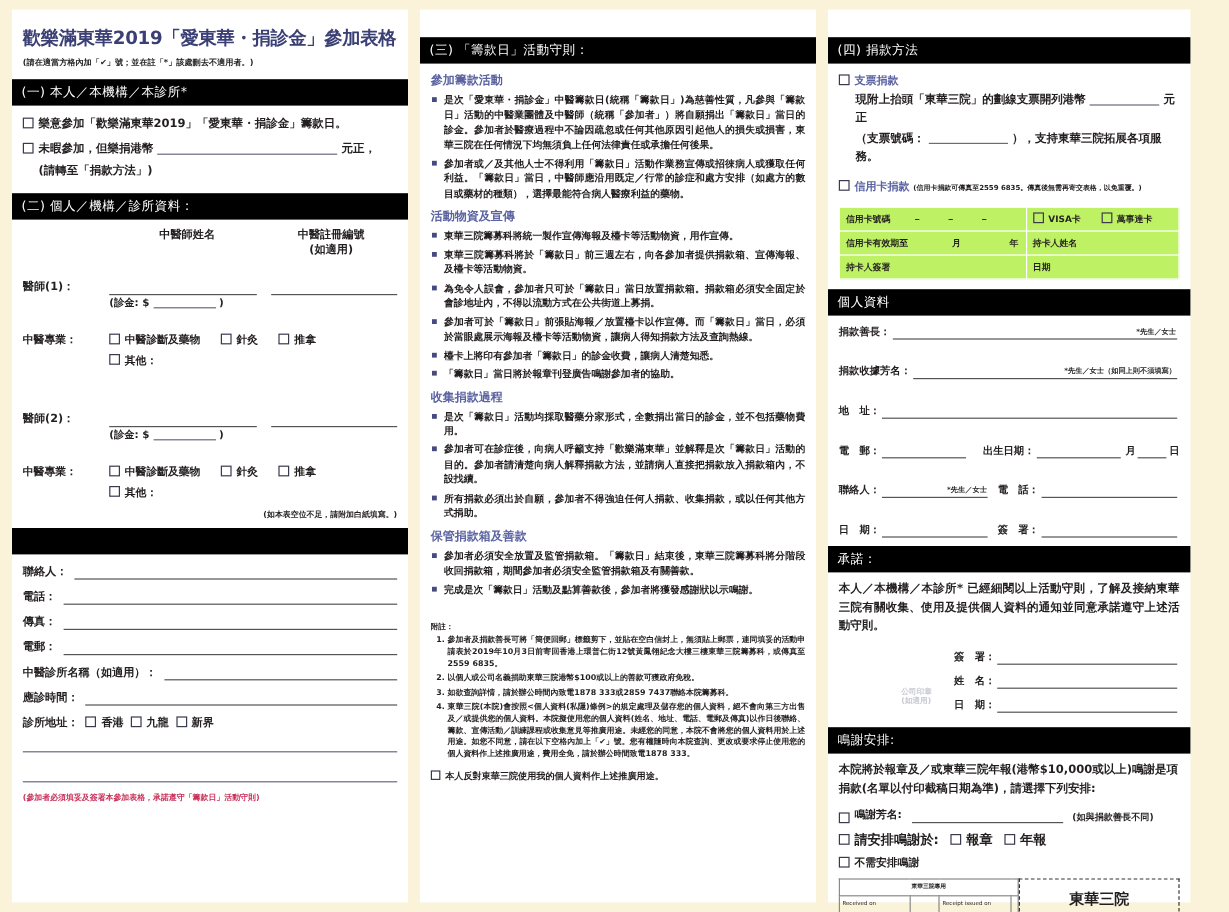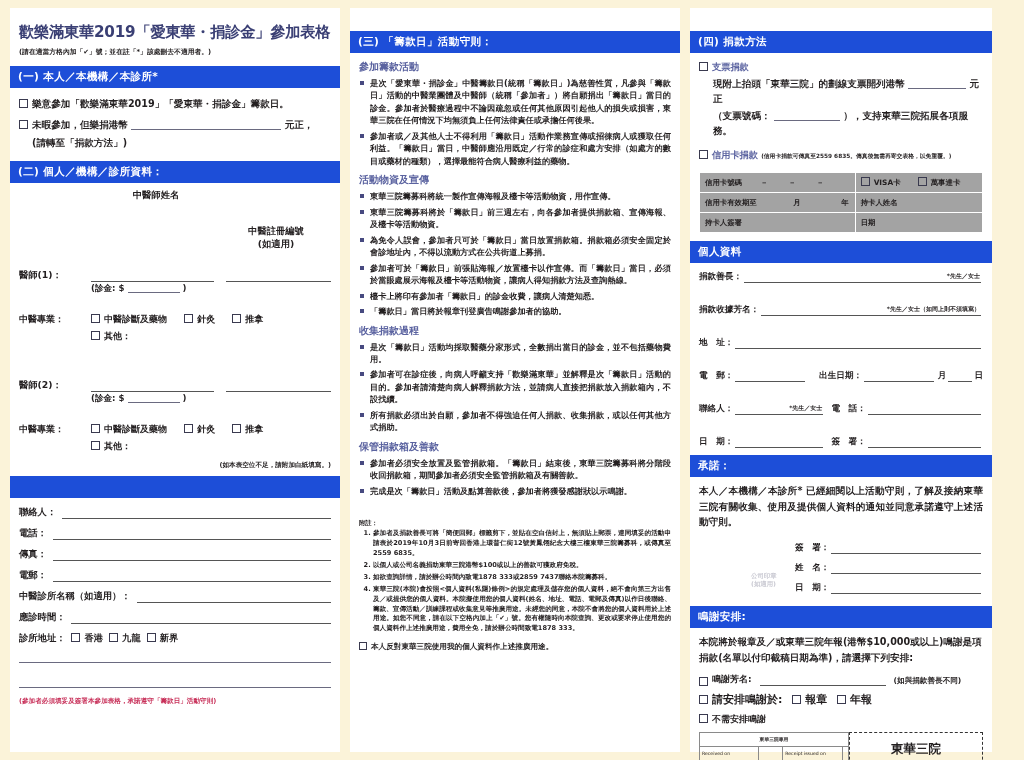--- a/index.html
+++ b/index.html
@@ -11,22 +11,22 @@
     overflow:hidden;
   }
   .page{position:relative;width:1024px;height:760px;display:flex;gap:10px;padding:8px 8px 8px 10px;box-sizing:border-box;}
   .col{background:#ffffff;box-sizing:border-box;}
   .col1{width:330px;padding:0;}
   .col2{width:330px;padding:0;}
   .col3{width:302px;padding:0;}
 
   
   .bar{
-    background:#1d4ed8;color:#ffffff;
-    font-size:10.5px;font-weight:bold;
+    background:#000000;color:#ffffff;
+    font-size:10.5px;font-weight:normal;
     padding:4px 8px;letter-spacing:.4px;
   }
   .pad{padding:5px 9px 4px 9px;}
   .t{font-size:9.6px;line-height:1.55;font-weight:bold;color:#231f20;}
   .tiny{font-size:6.3px;line-height:1.45;color:#231f20;}
   .red{color:#c8315a;}
   .cb{display:inline-block;width:7px;height:7px;border:1px solid #3a3a4f;margin-right:4px;vertical-align:-1px;}
   .line{display:inline-block;border-bottom:1px solid #6a6a80;vertical-align:-2px;}
   .ul{border-bottom:1px solid #6a6a80;height:11px;}
   .sub{font-size:10px;font-weight:bold;color:#5b63a0;margin:6px 0 3px;}
@@ -35,41 +35,41 @@
   ul.b li:before{content:"";position:absolute;left:1px;top:4px;width:4px;height:4px;background:#474a80;}
   ol.n{margin:0;padding-left:14px;}
   ol.n li{font-size:6.6px;line-height:1.5;margin-bottom:2px;text-align:justify;font-weight:bold;}
 
   
   .title{font-size:15.2px;font-weight:bold;color:#3a3f74;letter-spacing:-.2px;padding:14px 9px 0;}
   .subtitle{font-size:6.8px;padding:4px 9px 9px;color:#231f20;font-weight:bold;}
   .fieldhdr{display:flex;font-size:9.3px;font-weight:bold;text-align:center;padding:6px 9px 0;}
   .fh1{width:72px;}
   .fh2{flex:1;}
-  .fh3{width:110px;margin-top:36px;}
+  .fh3{width:110px;}
   .docrow{display:flex;align-items:flex-end;padding:4px 9px 0;}
   .doclbl{width:72px;font-size:9.3px;font-weight:bold;}
   .docline{flex:1;border-bottom:1px solid #555;margin-right:12px;height:12px;}
   .docline2{width:105px;border-bottom:1px solid #555;height:12px;}
   .fee{font-size:8.6px;font-weight:bold;padding:1px 9px 0 81px;}
   .spec{display:flex;padding:6px 9px 0;font-size:9px;font-weight:bold;}
   .speclbl{width:72px;}
   .specopts{flex:1;}
   .specopts .o{display:inline-block;margin-right:14px;}
   .noteright{text-align:right;font-size:6.6px;font-weight:bold;padding:8px 9px 6px;}
   .contact{padding:8px 9px 0;}
   .crow{display:flex;align-items:flex-end;margin-bottom:8px;}
   .clbl{font-size:9.3px;font-weight:bold;white-space:nowrap;margin-right:6px;}
   .cline{flex:1;border-bottom:1px solid #555;height:12px;}
   .foot{font-size:6.6px;font-weight:bold;padding:5px 9px 8px;}
 
   
   .ccbox{margin:6px 9px 0;}
   .cctbl{width:100%;border-collapse:collapse;font-size:7.4px;font-weight:bold;}
-  .cctbl td{background:#a3a3a3;border:1px solid #ffffff;padding:4px 5px;height:11px;}
+  .cctbl td{background:#bef264;border:1px solid #ffffff;padding:4px 5px;height:11px;}
   .pi{padding:4px 9px 0;}
   .pirow{display:flex;align-items:flex-end;margin-bottom:20px;}
   .pilbl{font-size:8.6px;font-weight:bold;white-space:nowrap;}
   .piline{flex:1;border-bottom:1px solid #555;height:12px;position:relative;margin:0 2px;}
   .hint{position:absolute;right:1px;bottom:1px;font-size:6px;font-weight:bold;}
   .sigrow{display:flex;align-items:flex-end;margin-bottom:7px;padding-left:96px;}
   .stamp{position:absolute;left:52px;bottom:6px;font-size:6.4px;color:#c9c9d2;font-weight:bold;line-height:1.3;}
   .ofc{width:150px;border-collapse:collapse;font-size:4.6px;}
   .ofc td{border:1px solid #8a8a8a;padding:2px 2px;height:9px;line-height:1.25;}
   .ofc td.h{text-align:center;font-size:4.8px;font-weight:bold;}

